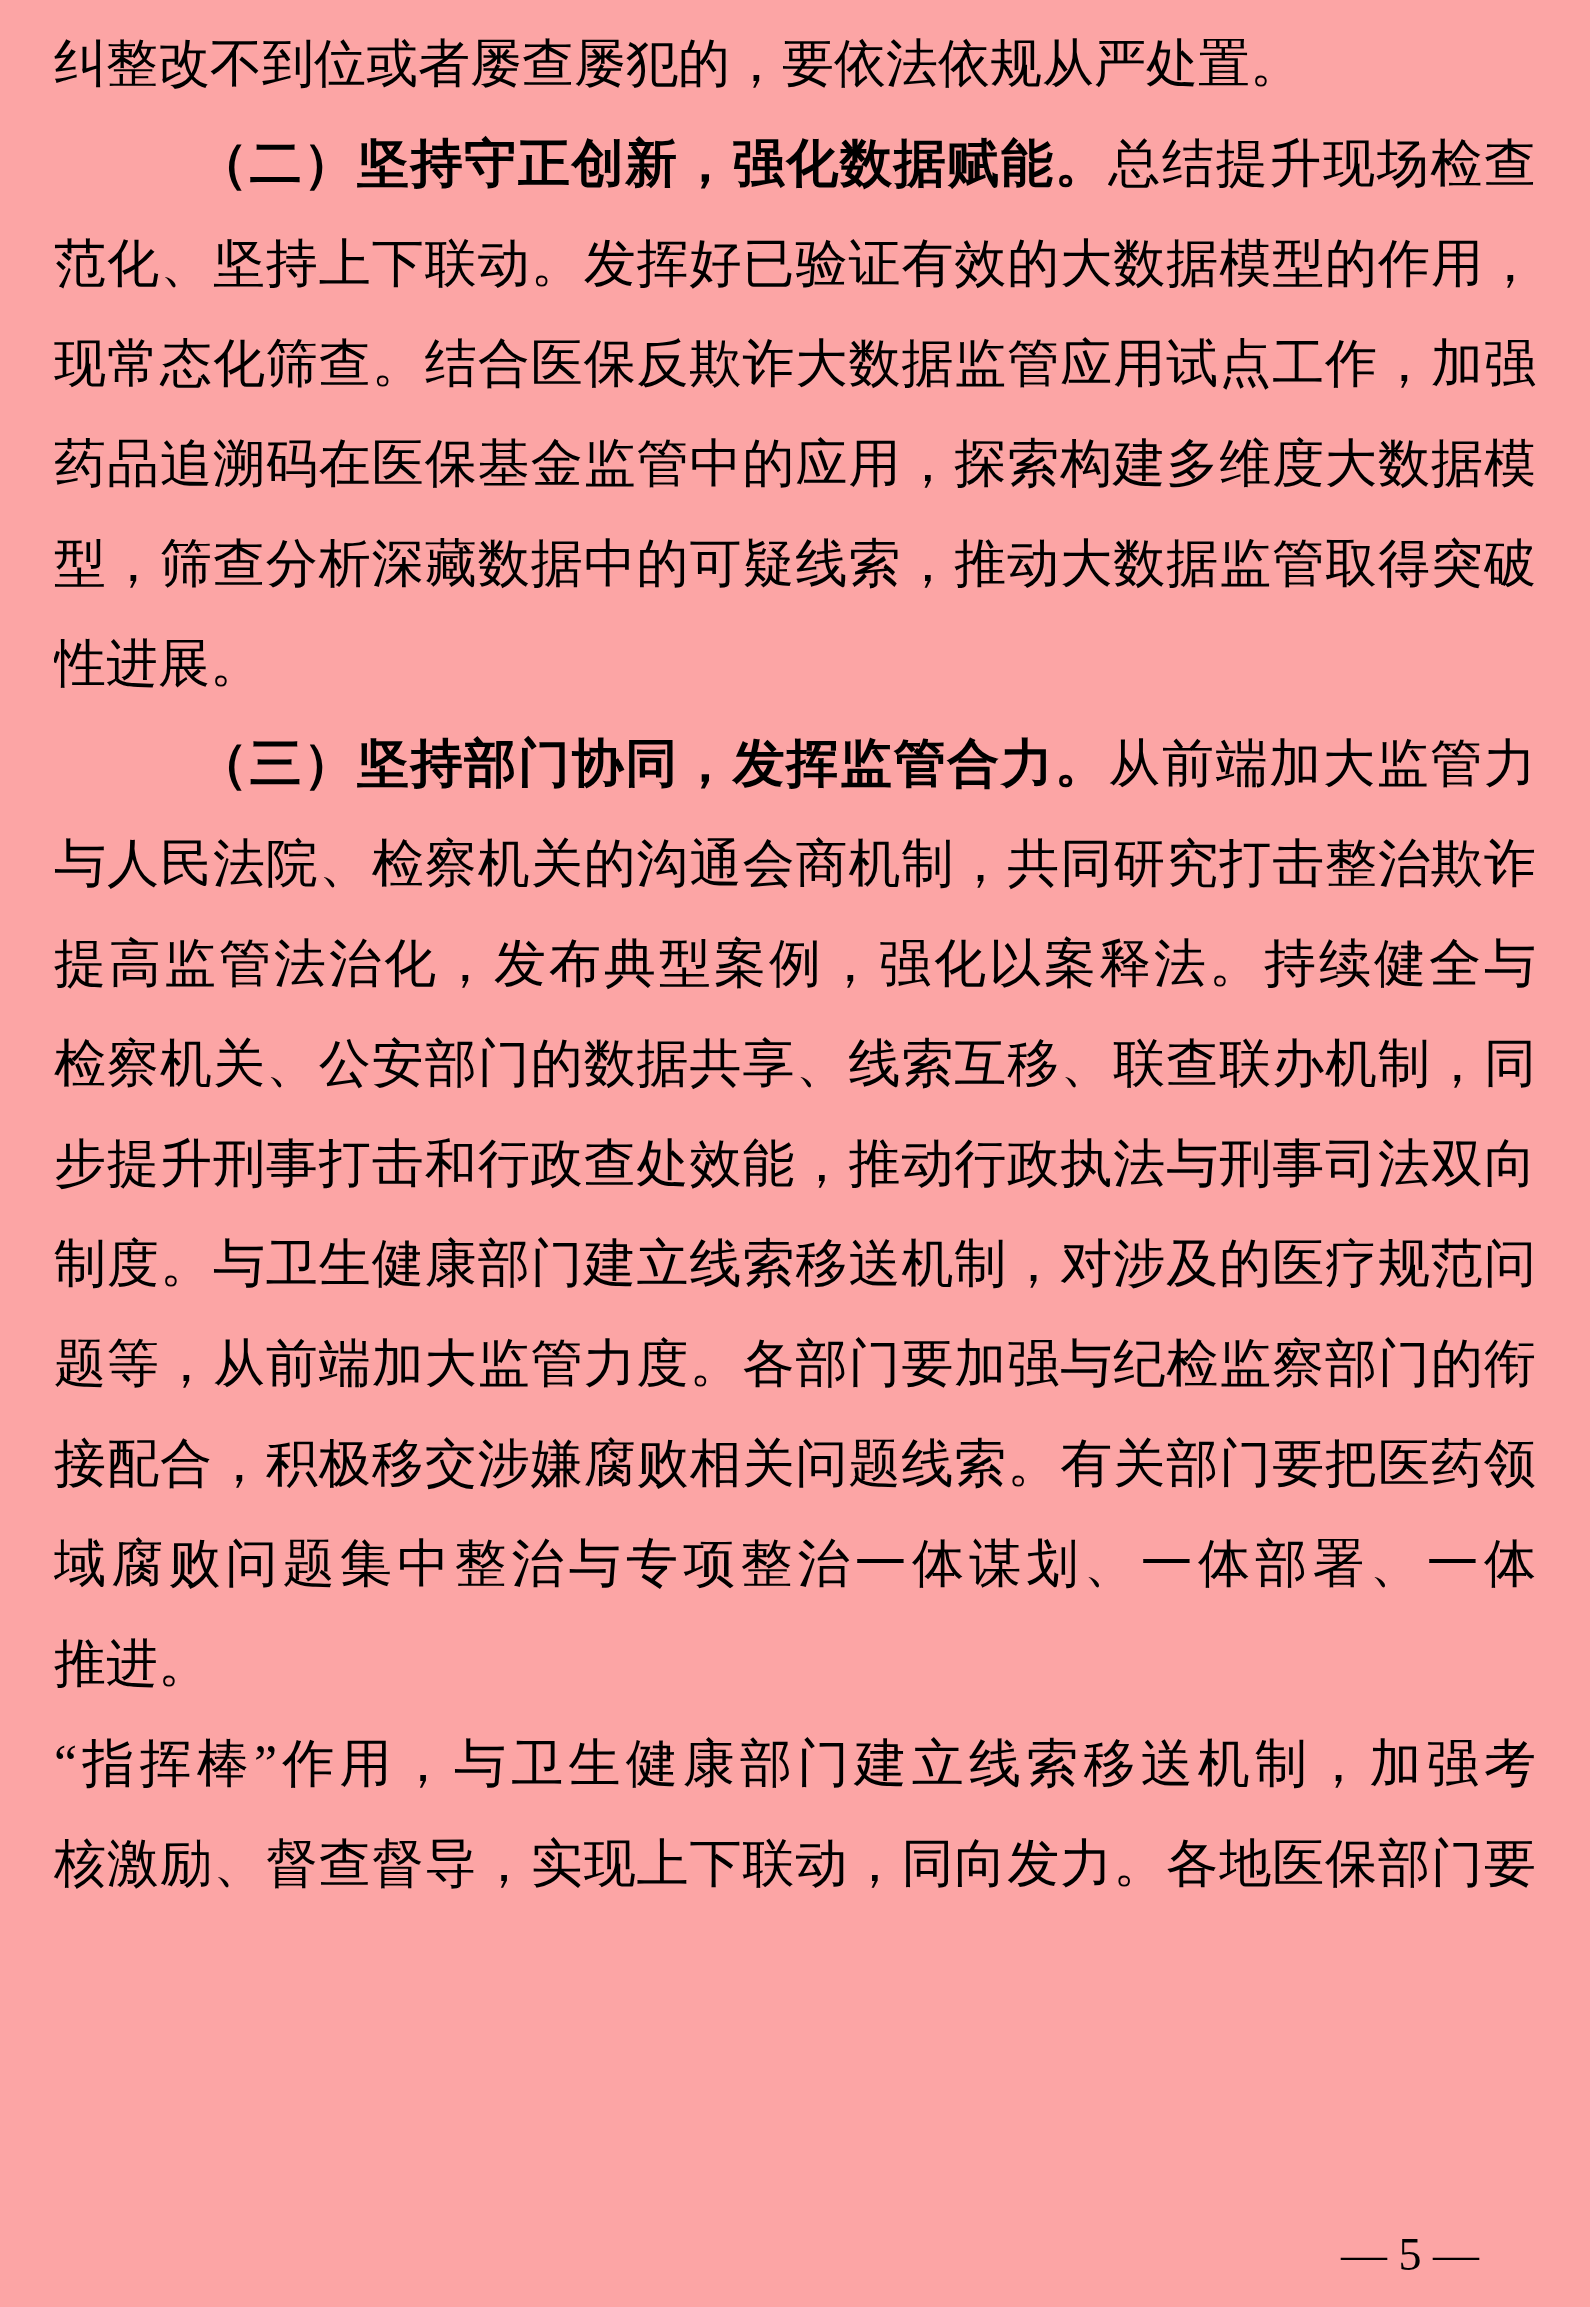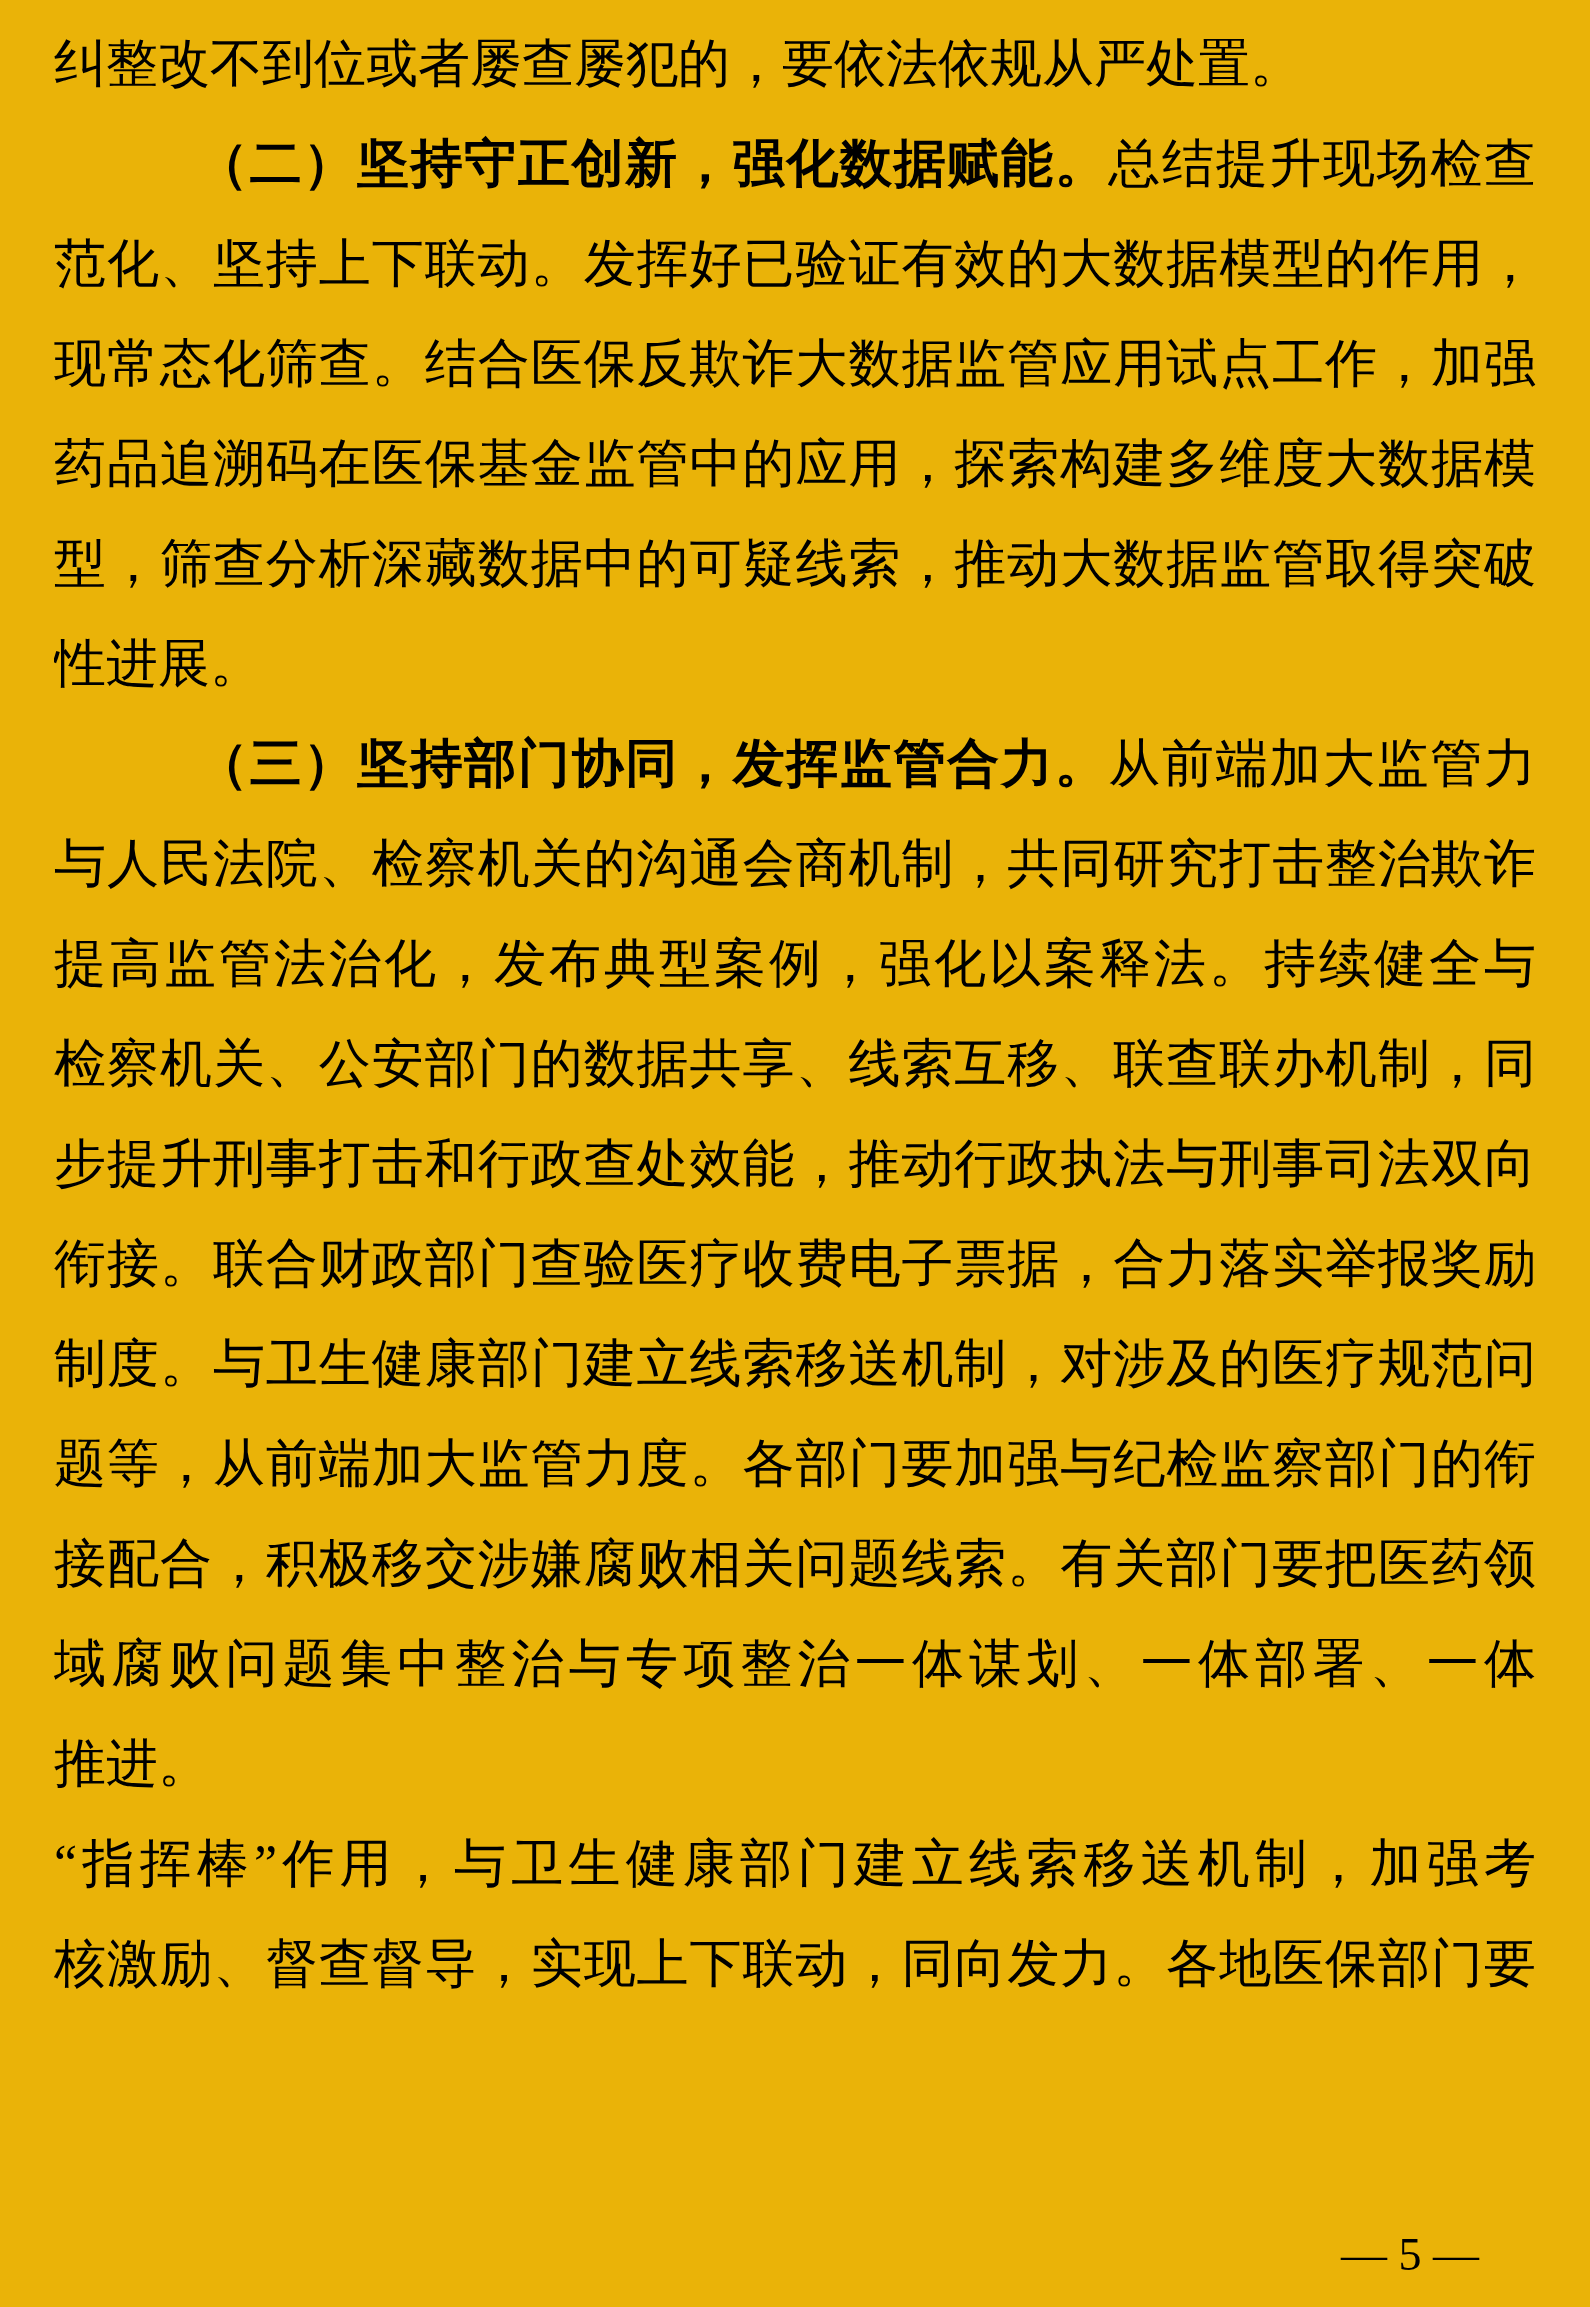--- a/index.html
+++ b/index.html
@@ -4,21 +4,21 @@
 <style>
   html, body {
     margin: 0;
     padding: 0;
     background: #ffffff;
   }
   .page {
     position: relative;
     width: 1590px;
     height: 2307px;
-    background: #eab308;
+    background: #fca5a5;
     color: #000000;
     overflow: hidden;
     font-family: "Liberation Serif", "DejaVu Serif", serif;
   }
   .text-block {
     position: absolute;
     left: 54px;
     top: 14px;
     width: 1482px;
   }
@@ -80,21 +80,20 @@
   <div class="line justify indent"><span class="seg-heading">（三）坚持部门协同，发挥监管合力。</span><span class="seg-body">从前端加大监管力度</span></div>
 
   <div class="line justify"><span class="seg-body">与人民法院、检察机关的沟通会商机制，共同研究打击整治欺诈</span></div>
 
   <div class="line justify"><span class="seg-body">提高监管法治化，发布典型案例，强化以案释法。持续健全与</span></div>
 
   <div class="line justify"><span class="seg-body">检察机关、公安部门的数据共享、线索互移、联查联办机制，同</span></div>
 
   <div class="line justify"><span class="seg-body">步提升刑事打击和行政查处效能，推动行政执法与刑事司法双向</span></div>
 
-  <div class="line justify"><span class="seg-body">衔接。联合财政部门查验医疗收费电子票据，合力落实举报奖励</span></div>
 
   <div class="line justify"><span class="seg-body">制度。与卫生健康部门建立线索移送机制，对涉及的医疗规范问</span></div>
 
   <div class="line justify"><span class="seg-body">题等，从前端加大监管力度。各部门要加强与纪检监察部门的衔</span></div>
 
   <div class="line justify"><span class="seg-body">接配合，积极移交涉嫌腐败相关问题线索。有关部门要把医药领</span></div>
 
   <div class="line justify"><span class="seg-body">域腐败问题集中整治与专项整治一体谋划、一体部署、一体</span></div>
 
   <div class="line"><span class="seg-body">推进。</span></div>

